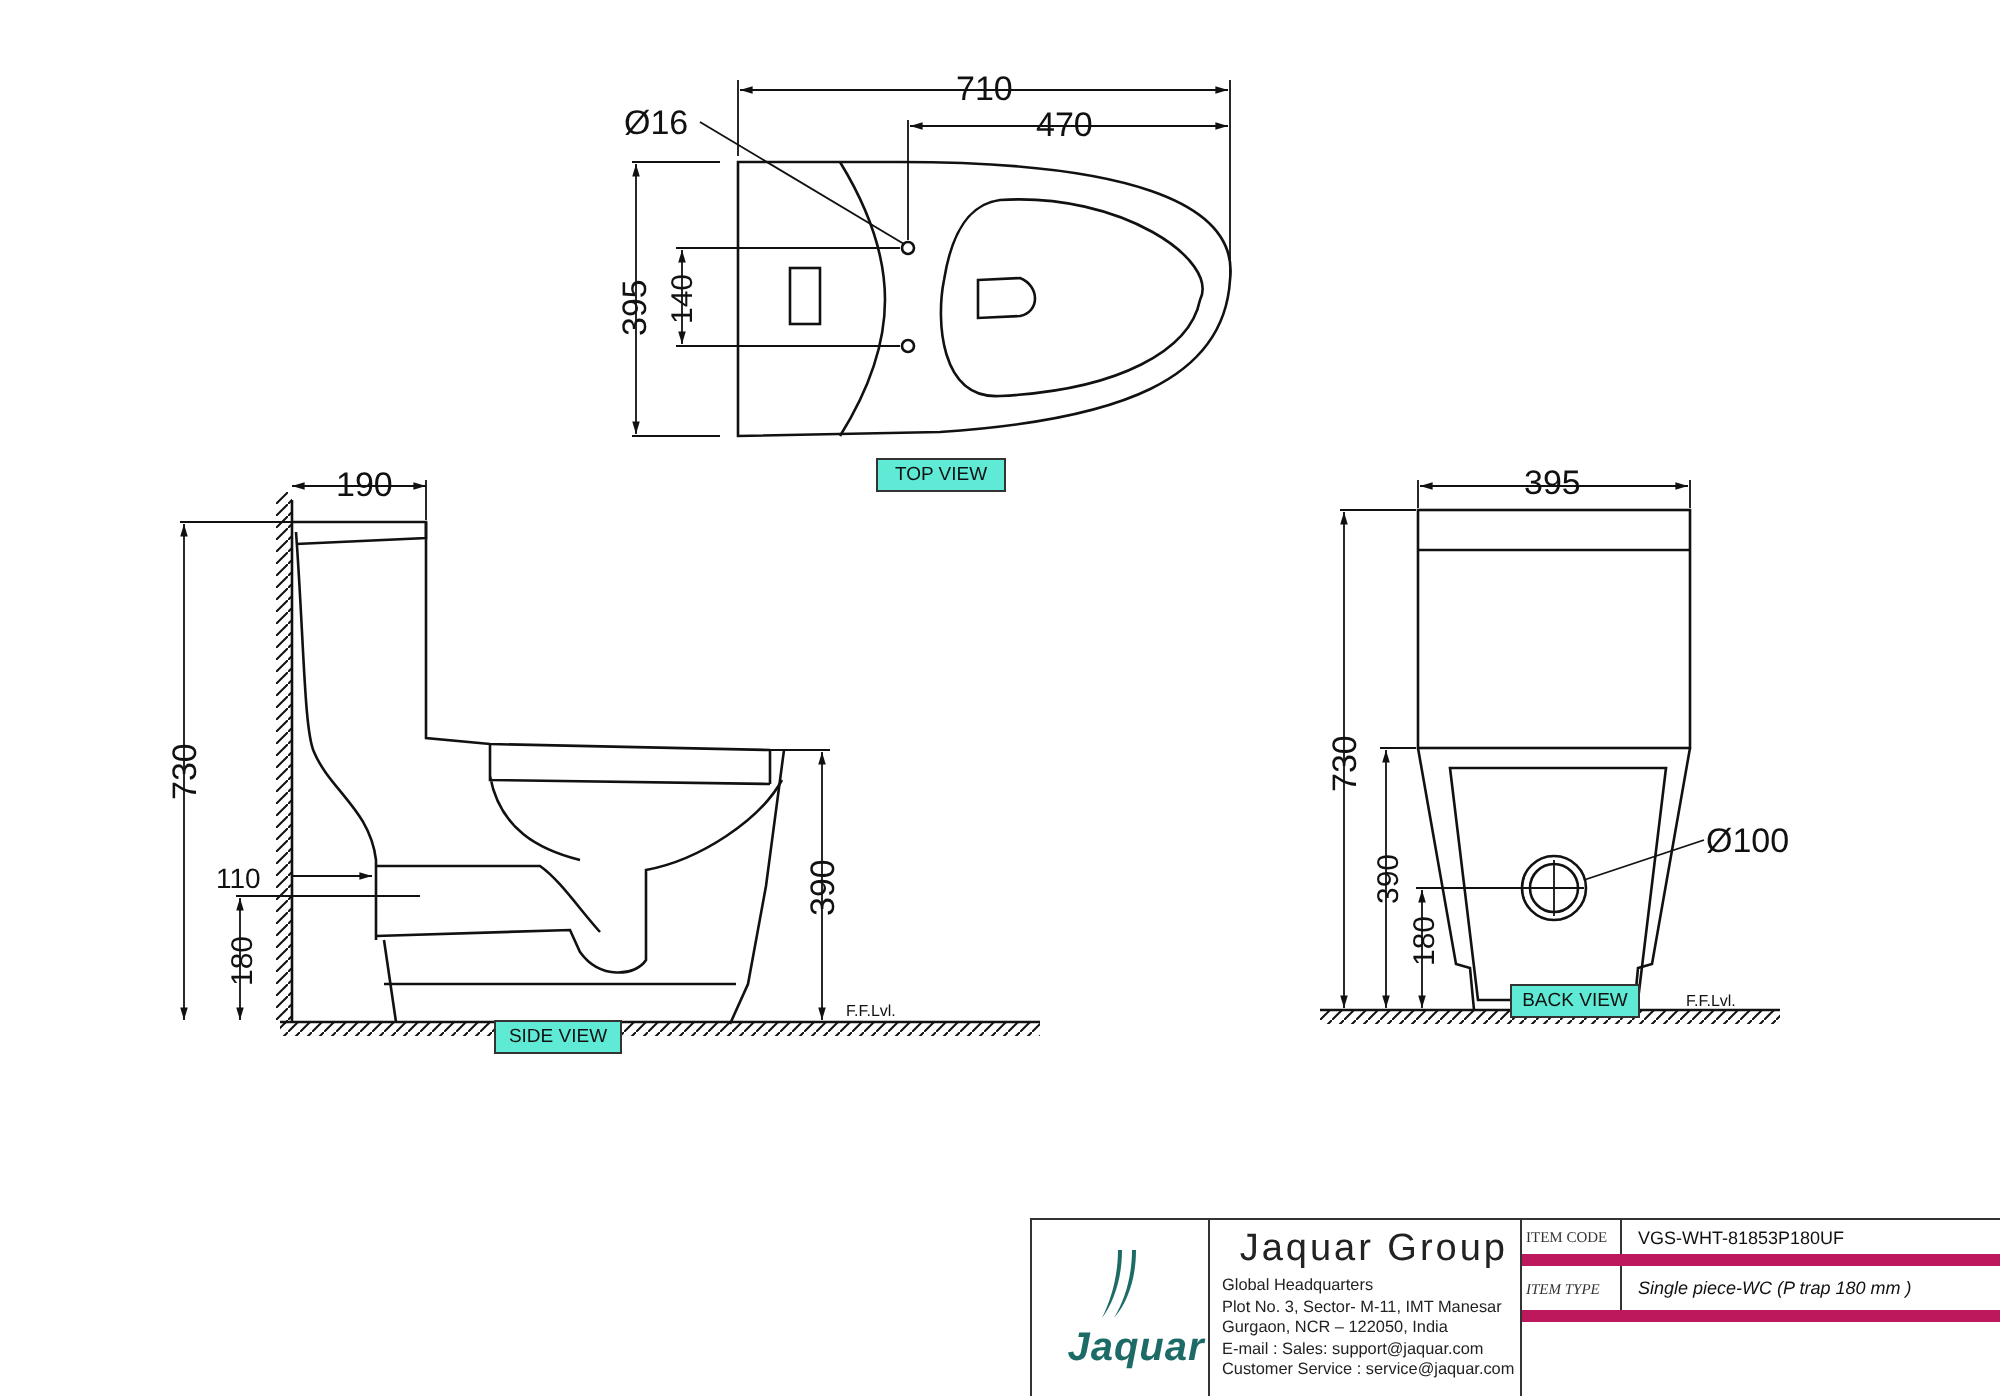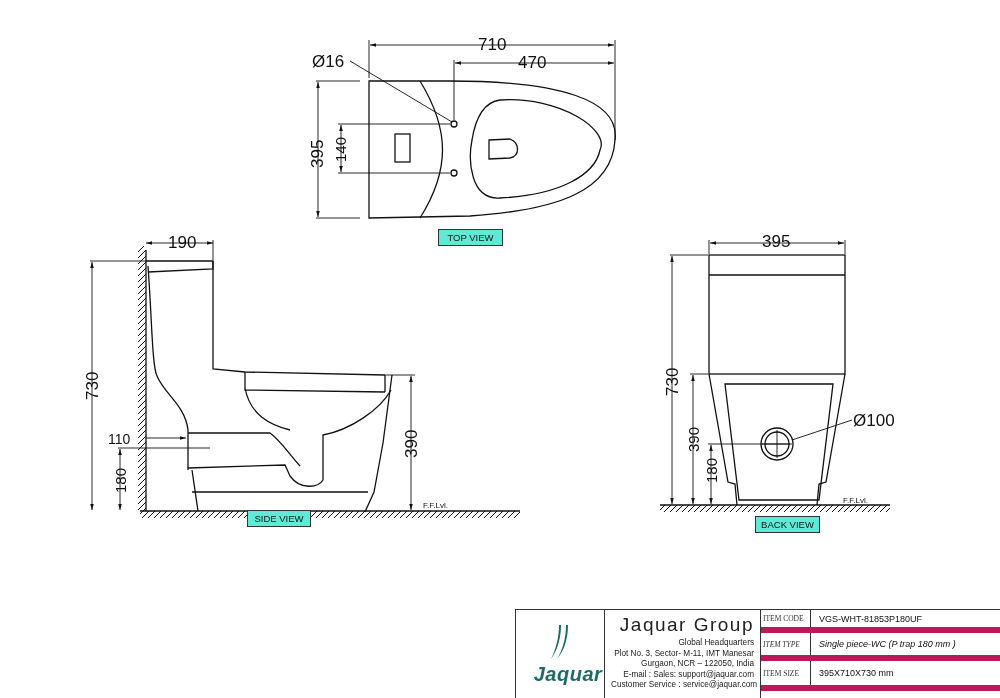--- a/index.html
+++ b/index.html
@@ -11,21 +11,21 @@
   .small { font-family: "Liberation Sans", sans-serif; font-size: 8px; fill: #111; }
   .vlabel { font-family: "Liberation Sans", sans-serif; font-size: 10px; fill: #111; }
 
   .view-label { position: absolute; border: 1px solid #333; background: #5eead4; font-size: 9.5px; color: #111; text-align: center; line-height: 15px; height: 15px; }
 
   #title-block { position: absolute; left: 515px; top: 609px; width: 485px; height: 89px; border-top: 1px solid #333; border-left: 1px solid #333; display: flex; background: #fff; }
   #logo-cell { width: 88px; border-right: 1px solid #333; display: flex; flex-direction: column; align-items: center; justify-content: center; }
   #logo-wordmark { color: #1d6b66; font-size: 20px; font-style: italic; font-weight: bold; letter-spacing: 0.5px; margin-top: 2px; margin-left: 16px; }
   #company-cell { width: 156px; border-right: 1px solid #333; padding: 4px 6px; box-sizing: border-box; }
   #company-name { font-size: 19px; color: #222; letter-spacing: 1.5px; line-height: 22px; text-align: right; }
-  .addr { font-size: 8.2px; color: #222; line-height: 10.6px; white-space: nowrap; text-align: right; }
+  .addr { font-size: 8.2px; color: #222; line-height: 10.6px; white-space: nowrap; }
   #spec-cell { flex: 1; display: flex; flex-direction: column; }
   .spec-row { display: flex; border-bottom: 6px solid #be185d; justify-content: space-between; }
   .spec-key { width: 47px; border-right: 1px solid #333; font-family: "Liberation Serif", serif; font-size: 7.5px; color: #333; padding-left: 2px; display: flex; align-items: center; }
   .spec-val { flex: 1; font-size: 9px; color: #111; padding-left: 8px; display: flex; align-items: center; }
   #note { flex: 1; font-size: 8.5px; color: #111; display: flex; align-items: center; justify-content: center; }
 </style>
 </head>
 <body>
 
 <svg id="drawing" viewBox="0 0 1000 698" xmlns="http://www.w3.org/2000/svg">
@@ -131,21 +131,21 @@
     <line class="dim" x1="711" y1="445" x2="711" y2="504" marker-start="url(#arr)" marker-end="url(#arr)"></line>
     <text class="vlabel" style="font-size:15px" transform="translate(717,483) rotate(-90)">180</text>
     <path class="dim" d="M792,440 L852,420"></path>
     <text class="big" x="853" y="426">Ø100</text>
     <text class="small" x="843" y="503">F.F.Lvl.</text>
   </g>
 </svg>
 
 <div class="view-label" style="left:438px;top:229px;width:63px;">TOP VIEW</div>
 <div class="view-label" style="left:247px;top:510px;width:62px;">SIDE VIEW</div>
-<div class="view-label" style="left:755px;top:516px;width:63px;">BACK VIEW</div>
+<div class="view-label" style="left:755px;top:492px;width:63px;">BACK VIEW</div>
 
 <div id="title-block">
   <div id="logo-cell">
     <svg width="20" height="38" viewBox="0 0 20 38">
       <path d="M9,2 C9,14 6,26 1,36 C7,28 11,16 11,2 Z" fill="#1d6b66"></path>
       <path d="M16,2 C16,14 13,26 7,36 C14,28 18,16 18,2 Z" fill="#1d6b66"></path>
     </svg>
     <div id="logo-wordmark">Jaquar</div>
   </div>
   <div id="company-cell">
@@ -158,18 +158,14 @@
   </div>
   <div id="spec-cell">
     <div class="spec-row" style="height:17px;">
       <div class="spec-key">ITEM CODE</div>
       <div class="spec-val">VGS-WHT-81853P180UF</div>
     </div>
     <div class="spec-row" style="height:22px;font-style:italic;">
       <div class="spec-key">ITEM TYPE</div>
       <div class="spec-val">Single piece-WC (P trap 180 mm )</div>
     </div>
-    <div class="spec-row" style="height:24px;">
-      <div class="spec-key">ITEM SIZE</div>
-      <div class="spec-val">395X710X730 mm</div>
-    </div>
   </div>
 </div>
 
 </body></html>

